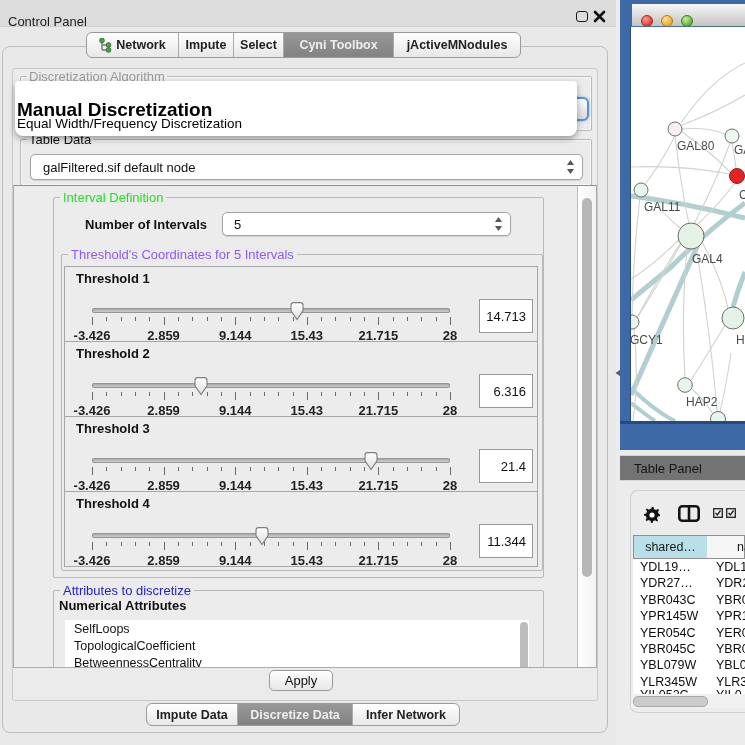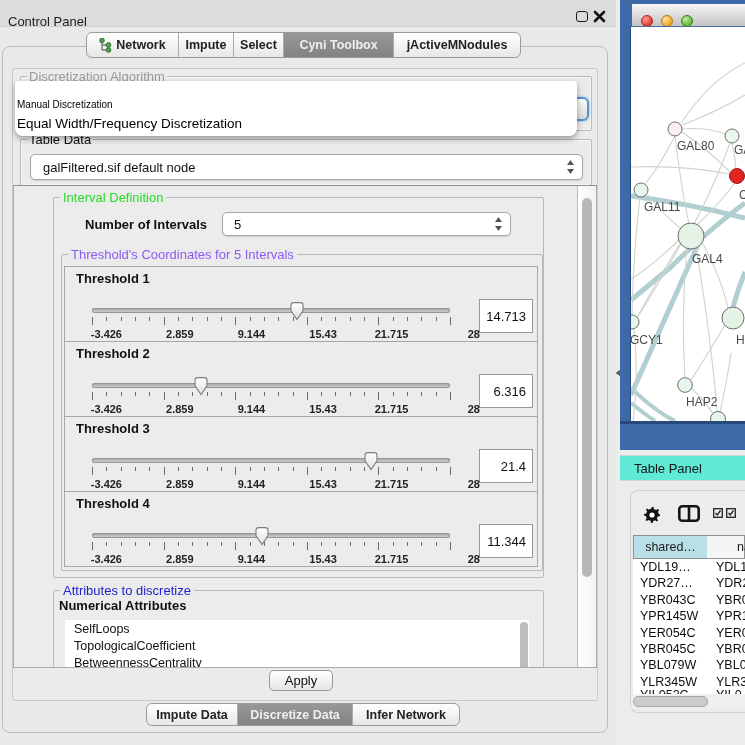--- a/index.html
+++ b/index.html
@@ -27,35 +27,35 @@
 
 .combo{background:#fff;border:1px solid #a5a5a5;border-radius:5px;box-shadow:0 1px 1px rgba(0,0,0,.12);font-size:13px;color:#111;display:flex;align-items:center}
 .arr{position:absolute;right:7px;top:50%;transform:translateY(-50%);width:9px;height:14px}
 
 .tp{left:50px;width:474px;height:76px;background:#ececec;border:1px solid #a7a7a7}
 .tp b{position:absolute;left:11px;top:4px;font-size:13px;color:#111}
 .track{position:absolute;left:27px;top:41px;width:358px;height:5px;border-radius:3px;background:linear-gradient(#9e9e9e,#d9d9d9);box-shadow:inset 0 0 0 1px #969696}
 .vbox{position:absolute;left:414px;top:32px;width:54px;height:34px;background:#fff;border:1px solid #989898;font-size:13px;color:#111;display:flex;align-items:center;justify-content:flex-end;padding-right:6px}
 .thumb{position:absolute;top:34px;width:16px;height:20px}
 .tick{position:absolute;width:1px;background:#6a6a6a}
-.tlab{position:absolute;top:61px;width:60px;text-align:right;font-size:11px;font-weight:bold;color:#222}
+.tlab{position:absolute;top:61px;width:60px;text-align:center;font-size:13px;font-weight:bold;color:#222}
 
 #numlist{left:64px;top:620px;width:464px;height:48px;background:#fff;font-size:12.5px;color:#111}
 #numlist div{padding:1.5px 0 1.5px 9px}
 
 #popup{left:15px;top:81px;width:562px;height:55px;background:#fff;border-radius:4px 4px 8px 8px;box-shadow:0 3px 6px rgba(0,0,0,.35);z-index:50}
 
 .btn{background:linear-gradient(#ffffff,#e6e6e6);border:1px solid #999;border-radius:5px;font-size:13px;color:#111;display:flex;align-items:center;justify-content:center}
 
 #net{left:620px;top:0;width:125px;height:450px;background:#3e69a7}
 #nettitle{left:632px;top:4px;width:113px;height:23px;background:linear-gradient(#f7f7f7,#c3c3c3);border-bottom:1px solid #8a8a8a}
 .light{position:absolute;top:11px;width:12px;height:12px;border-radius:50%}
 #canvas{left:630px;top:26px;width:115px;height:395px;background:#fff;border-left:1px solid #27497b;border-top:1px solid #4a6fa3}
 #netbotline{left:620px;top:421px;width:125px;height:3px;background:#27497b}
-#tpbar{left:620px;top:455px;width:125px;height:26px;background:#5eead4;border-top:1px solid #d2d2d2;border-bottom:1px solid #d7d7d7}
+#tpbar{left:620px;top:455px;width:125px;height:26px;background:#737373;border-top:1px solid #d2d2d2;border-bottom:1px solid #d7d7d7}
 #tpbar span{position:absolute;left:14px;top:5px;font-size:13px;color:#161616}
 #tbody{left:630px;top:490px;width:120px;height:223px;background:#ececec;border:1px solid #d0d0d0;border-radius:8px 0 0 8px;border-right:none}
 .hcell{position:absolute;top:535px;height:24px;border:1px solid #909090;font-size:12.5px;color:#1a1a1a;display:flex;align-items:center;justify-content:center}
 .trow{position:absolute;left:633px;width:88px;height:16.4px;font-size:12.5px;color:#0d0d0d;white-space:nowrap}
 .trow i{font-style:normal;position:absolute;left:7px}
 .trow u{text-decoration:none;position:absolute;left:83px}
 </style></head>
 <body>
 <div class="abs" id="cp">
   <div class="abs" id="cptitle">
@@ -310,21 +310,21 @@
     <div class="abs" style="left:506px;top:436px;width:8px;height:46px;background:#bdbdbd;border-radius:4px 4px 0 0"></div>
   </div>
   <div class="abs btn" style="left:269px;top:670px;width:64px;height:21px">Apply</div>
   <div class="abs seg" id="btabs">
     <div style="width:91px">Impute Data</div>
     <div class="on" style="width:115px">Discretize Data</div>
     <div style="width:106px">Infer Network</div>
   </div>
 
   <div class="abs" id="popup">
-    <div class="abs" style="left:2px;top:18px;font-size:10px;font-weight:normal;color:#000">Manual Discretization</div>
+    <div class="abs" style="left:2px;top:18px;font-size:19px;font-weight:bold;color:#000">Manual Discretization</div>
     <div class="abs" style="left:2px;top:35px;font-size:13.5px;color:#000">Equal Width/Frequency Discretization</div>
   </div>
 </div>
 <svg class="abs" style="left:615px;top:369px" width="6" height="8" viewBox="0 0 6 8">
     <path d="M5.5 0.5 L0.5 4 L5.5 7.5 Z" fill="#5d5d5d"></path>
   </svg>
 
 <div class="abs" id="net"></div>
 <div class="abs" id="nettitle">
   <div class="light" style="left:9px;background:radial-gradient(circle at 35% 30%,#ff9d95,#e23b30 70%);border:1px solid #a8251c"></div>

